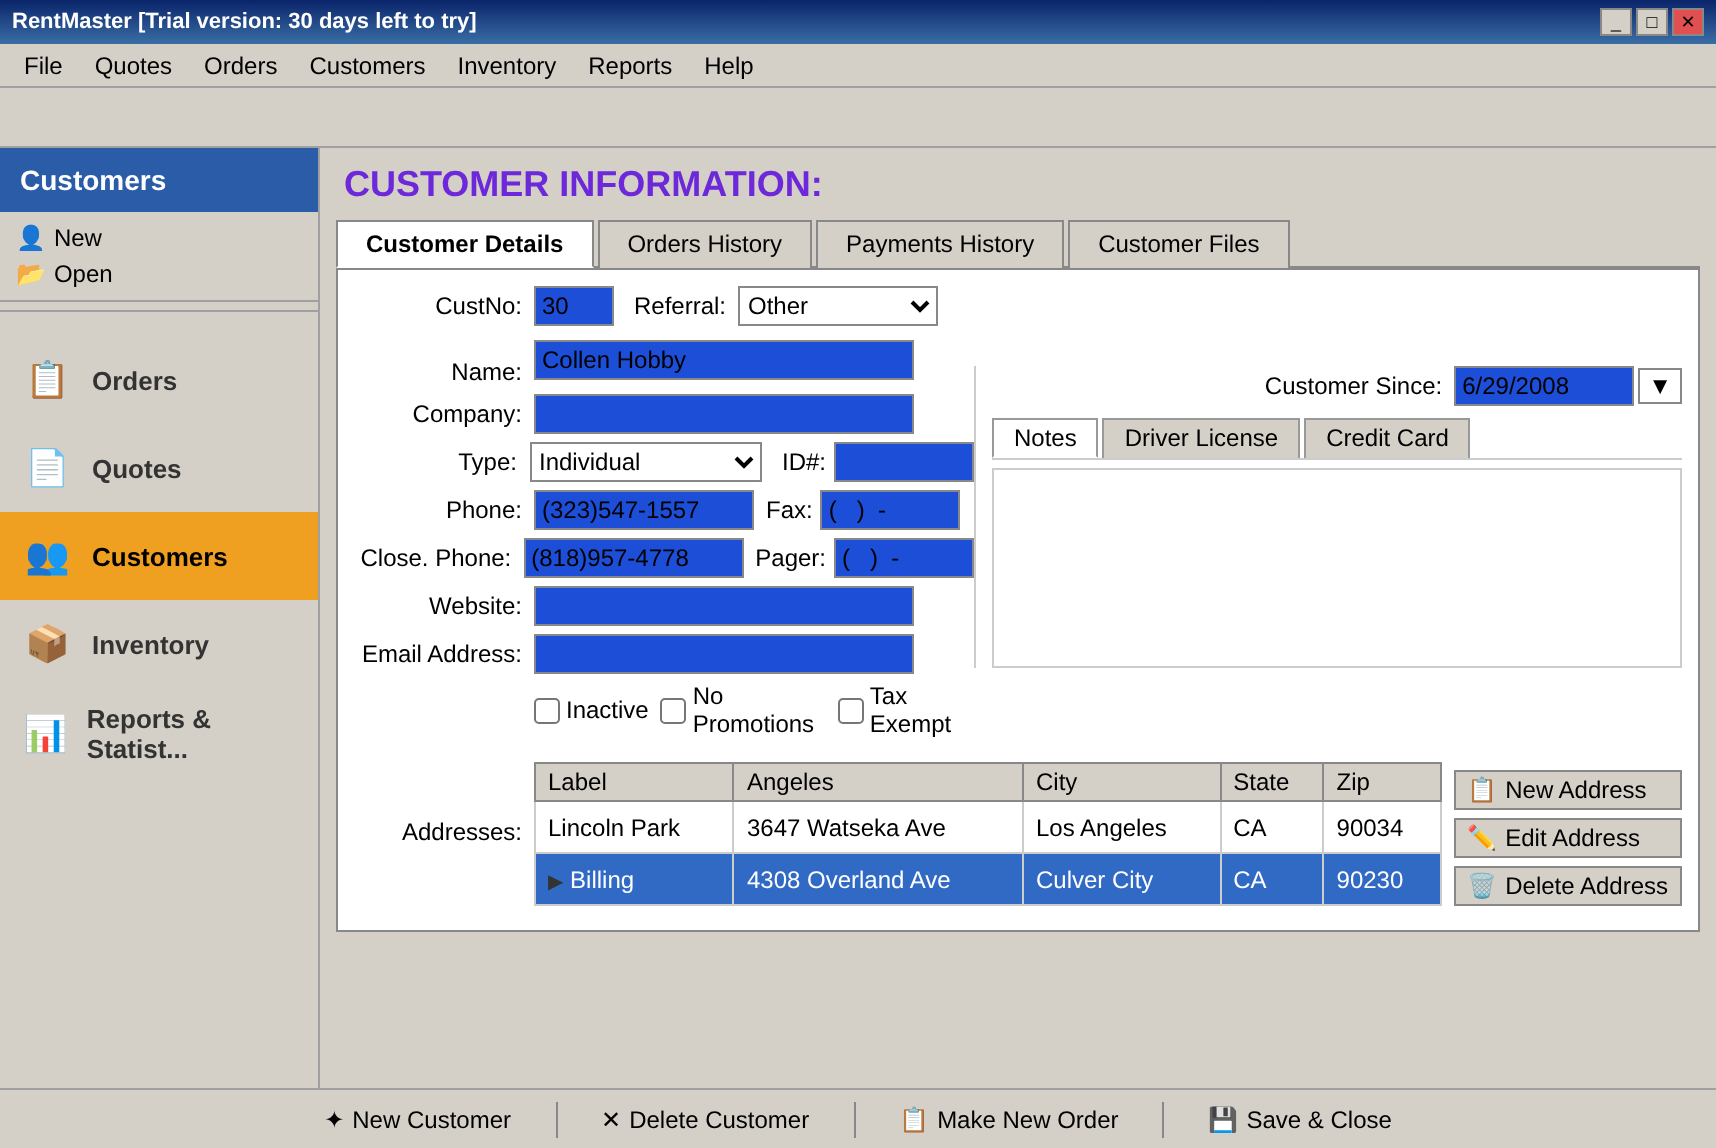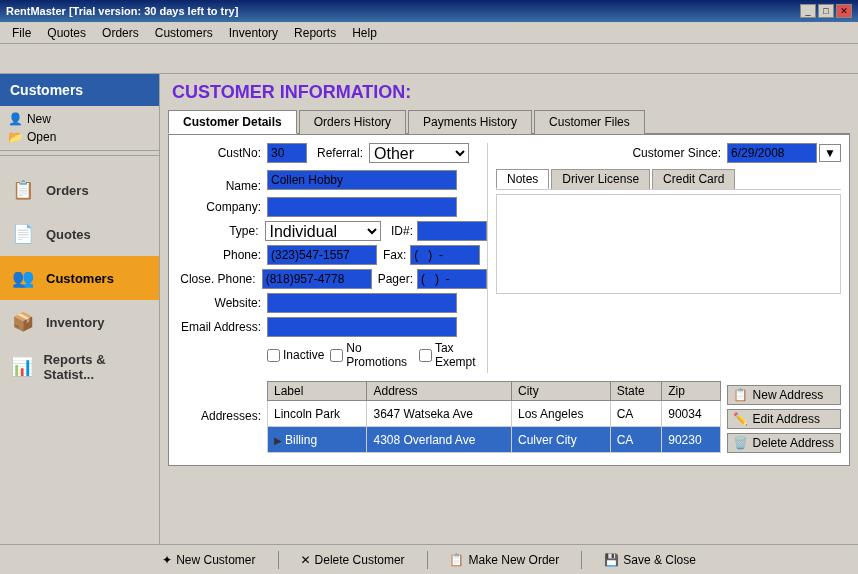--- a/index.html
+++ b/index.html
@@ -164,28 +164,29 @@
     .form-input {
       border: 1px solid #888;
       height: 20px;
       padding: 1px 3px;
       font-size: 12px;
       background: #1d4ed8;
     }
     .form-select {
       border: 1px solid #888;
       height: 20px;
-      font-size: 16px;
+      font-size: 12px;
       background: #fff;
     }
 
     
     .form-upper {
       display: flex;
       gap: 0;
+      align-items: center;
     }
     .form-left {
       width: 310px;
       flex-shrink: 0;
     }
     .form-right {
       flex: 1;
       border-left: 1px solid #ccc;
       padding-left: 8px;
     }
@@ -458,21 +459,21 @@
         </div>
       </div>
 
       <div class="form-row" style="align-items:center;margin-top:4px;">
         <span class="form-label" style="width:90px;padding-top:2px;">Addresses:</span>
         <div class="addresses-section" style="flex:1;">
           <table class="addresses-table">
             <thead>
               <tr>
                 <th>Label</th>
-                <th>Address</th>
+                <th>Angeles</th>
                 <th>City</th>
                 <th>State</th>
                 <th>Zip</th>
               </tr>
             </thead>
             <tbody>
               <tr>
                 <td>Lincoln Park</td>
                 <td>3647 Watseka Ave</td>
                 <td>Los Angeles</td>

